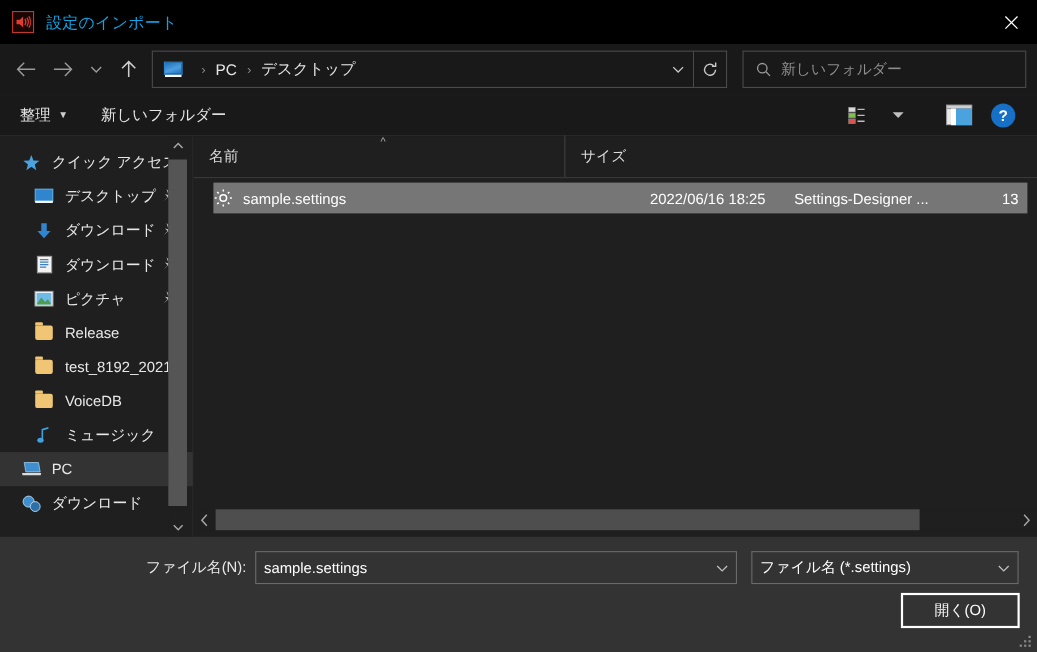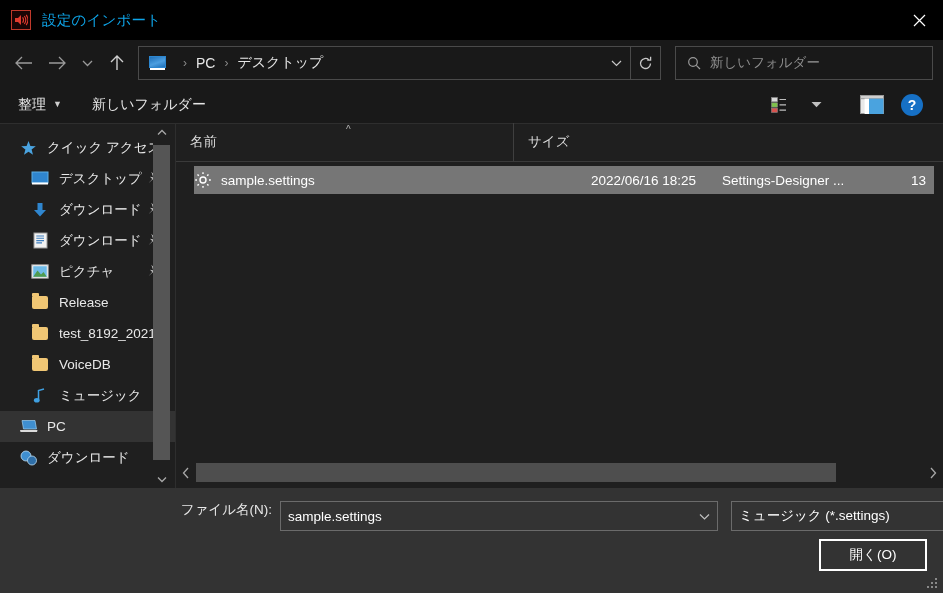--- a/index.html
+++ b/index.html
@@ -248,21 +248,21 @@
     width: 88%; background: #4e4e4e;
   }
 
   
   .footer {
     flex: 0 0 105px; background: #333333;
     position: relative;
   }
   .filename-row {
     position: absolute; left: 0; right: 0; top: 13px;
-    display: flex;  margin-left: 48px;
+    display: flex; align-items: center;
   }
   .fn-label {
     color: #e8e8e8; font-size: 13.5px;
     width: 232px; text-align: right; padding-right: 8px; flex: 0 0 232px;
   }
   .fn-input {
     width: 438px; height: 30px; flex: 0 0 438px;
     background: #333333; border: 1px solid #6b6b6b;
     display: flex; align-items: center;
     color: #ffffff; font-size: 13.5px; padding-left: 7px;
@@ -607,21 +607,21 @@
       <div class="fn-label">ファイル名(N):</div>
       <div class="fn-input">
         <span class="val">sample.settings</span>
         <span class="fn-caret">
           <svg width="11" height="7" viewBox="0 0 11 7">
             <path d="M1 1.5 L5.5 6 L10 1.5" stroke="#c0c0c0" stroke-width="1.2" fill="none"></path>
           </svg>
         </span>
       </div>
       <div class="filter-combo">
-        <span class="val">ミュージック (*.settings)</span>
+        <span class="val">ファイル名 (*.settings)</span>
         <span class="fn-caret">
           <svg width="11" height="7" viewBox="0 0 11 7">
             <path d="M1 1.5 L5.5 6 L10 1.5" stroke="#c0c0c0" stroke-width="1.2" fill="none"></path>
           </svg>
         </span>
       </div>
     </div>
 
     <div class="btn-row">
       <div class="btn primary">開く(O)</div>

